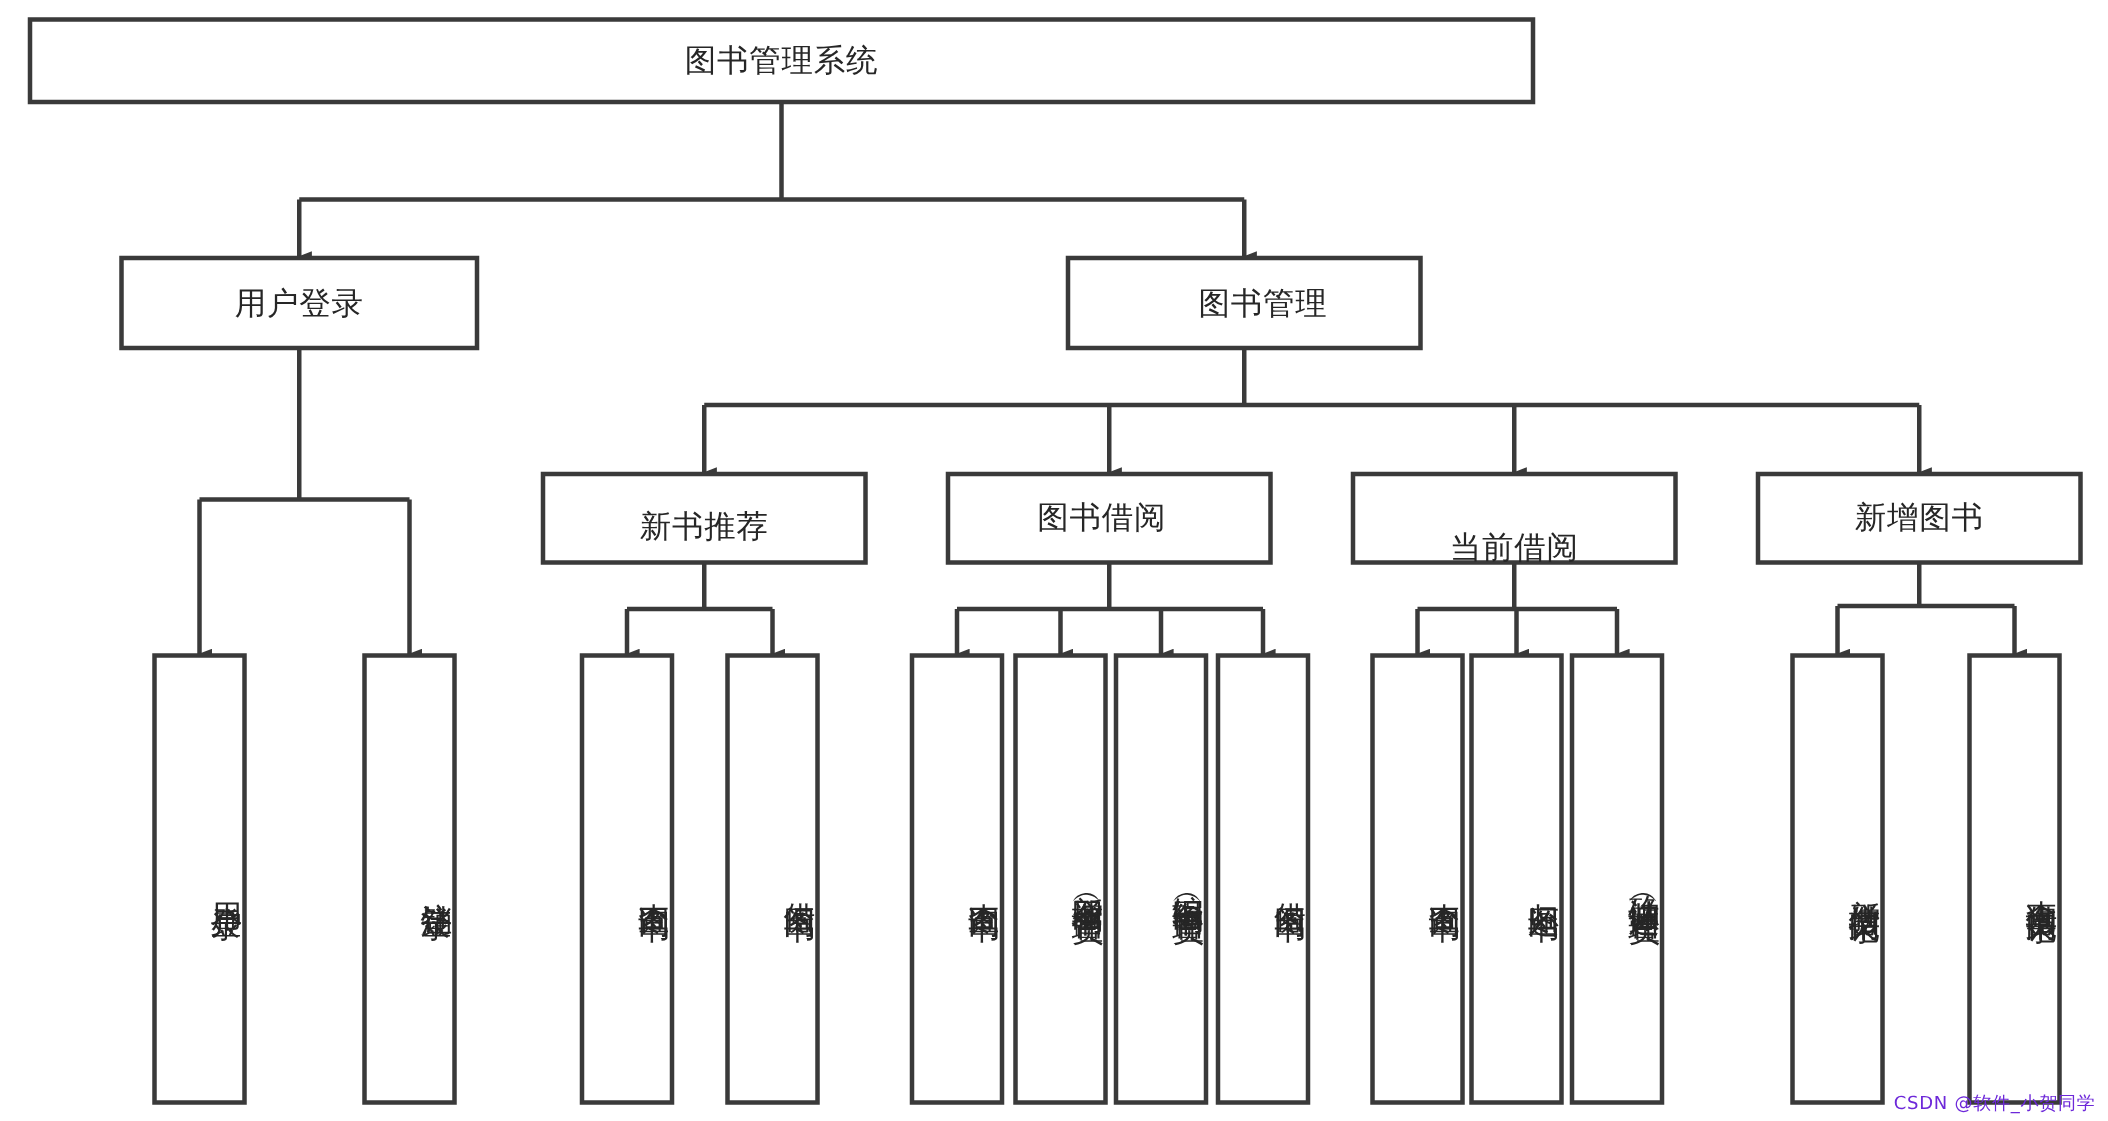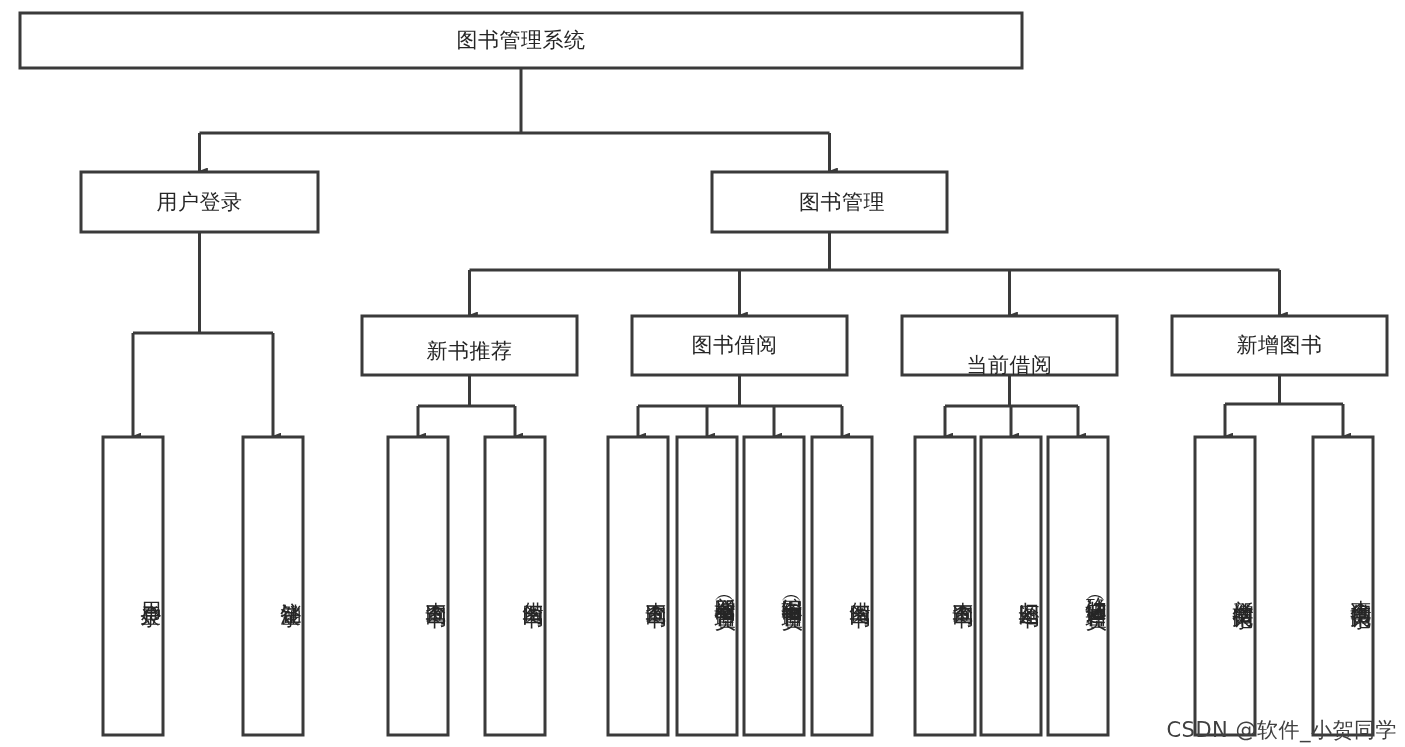--- a/index.html
+++ b/index.html
@@ -26,22 +26,22 @@
     text-orientation:upright;
     font-size:21px;
     letter-spacing:2px;
     align-items:flex-start;
     padding-top:6px;
     box-sizing:border-box;
   }
   .watermark{
     position:absolute;
     right:8px;bottom:3px;
-    font-size:21px;
-    color:#404040;
+    font-size:12px;
+    color:#6d28d9;
     letter-spacing:0.5px;
     white-space:nowrap;
   }
 </style>
 </head>
 <body>
 
 <div id="canvas">
   <svg id="diagram-svg" viewBox="0 0 1405 747" xmlns="http://www.w3.org/2000/svg">
     <defs>

